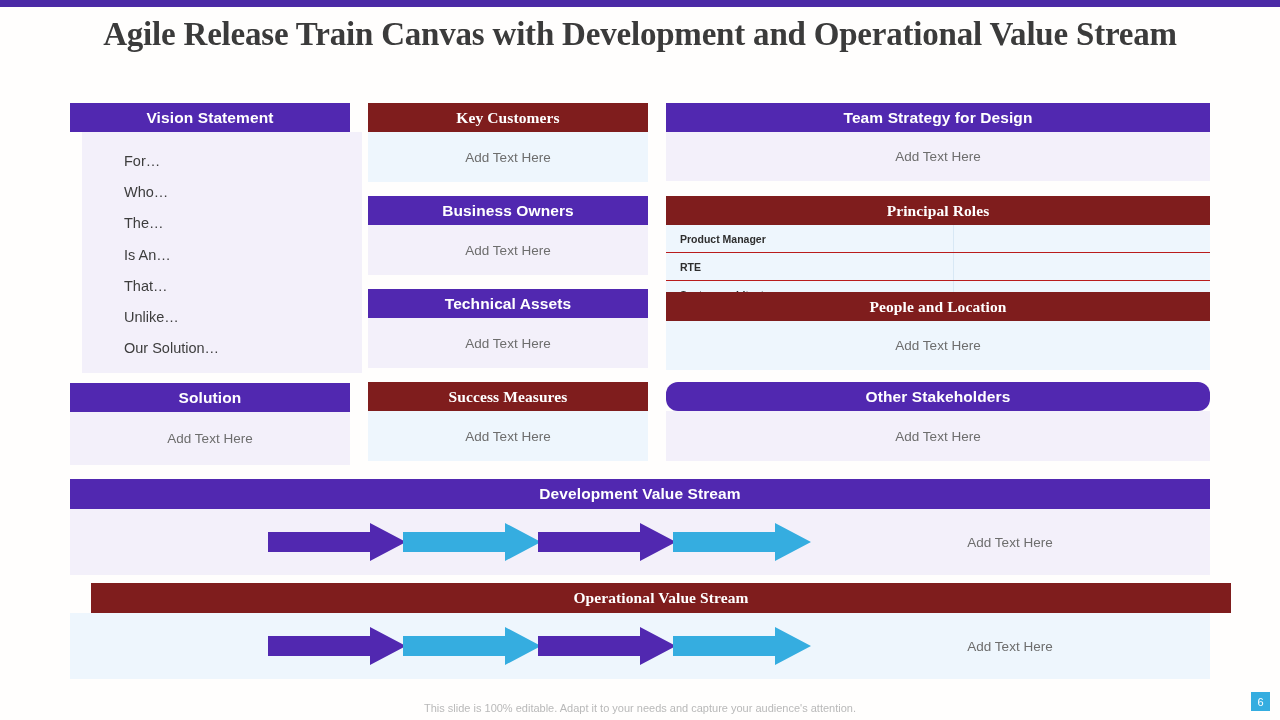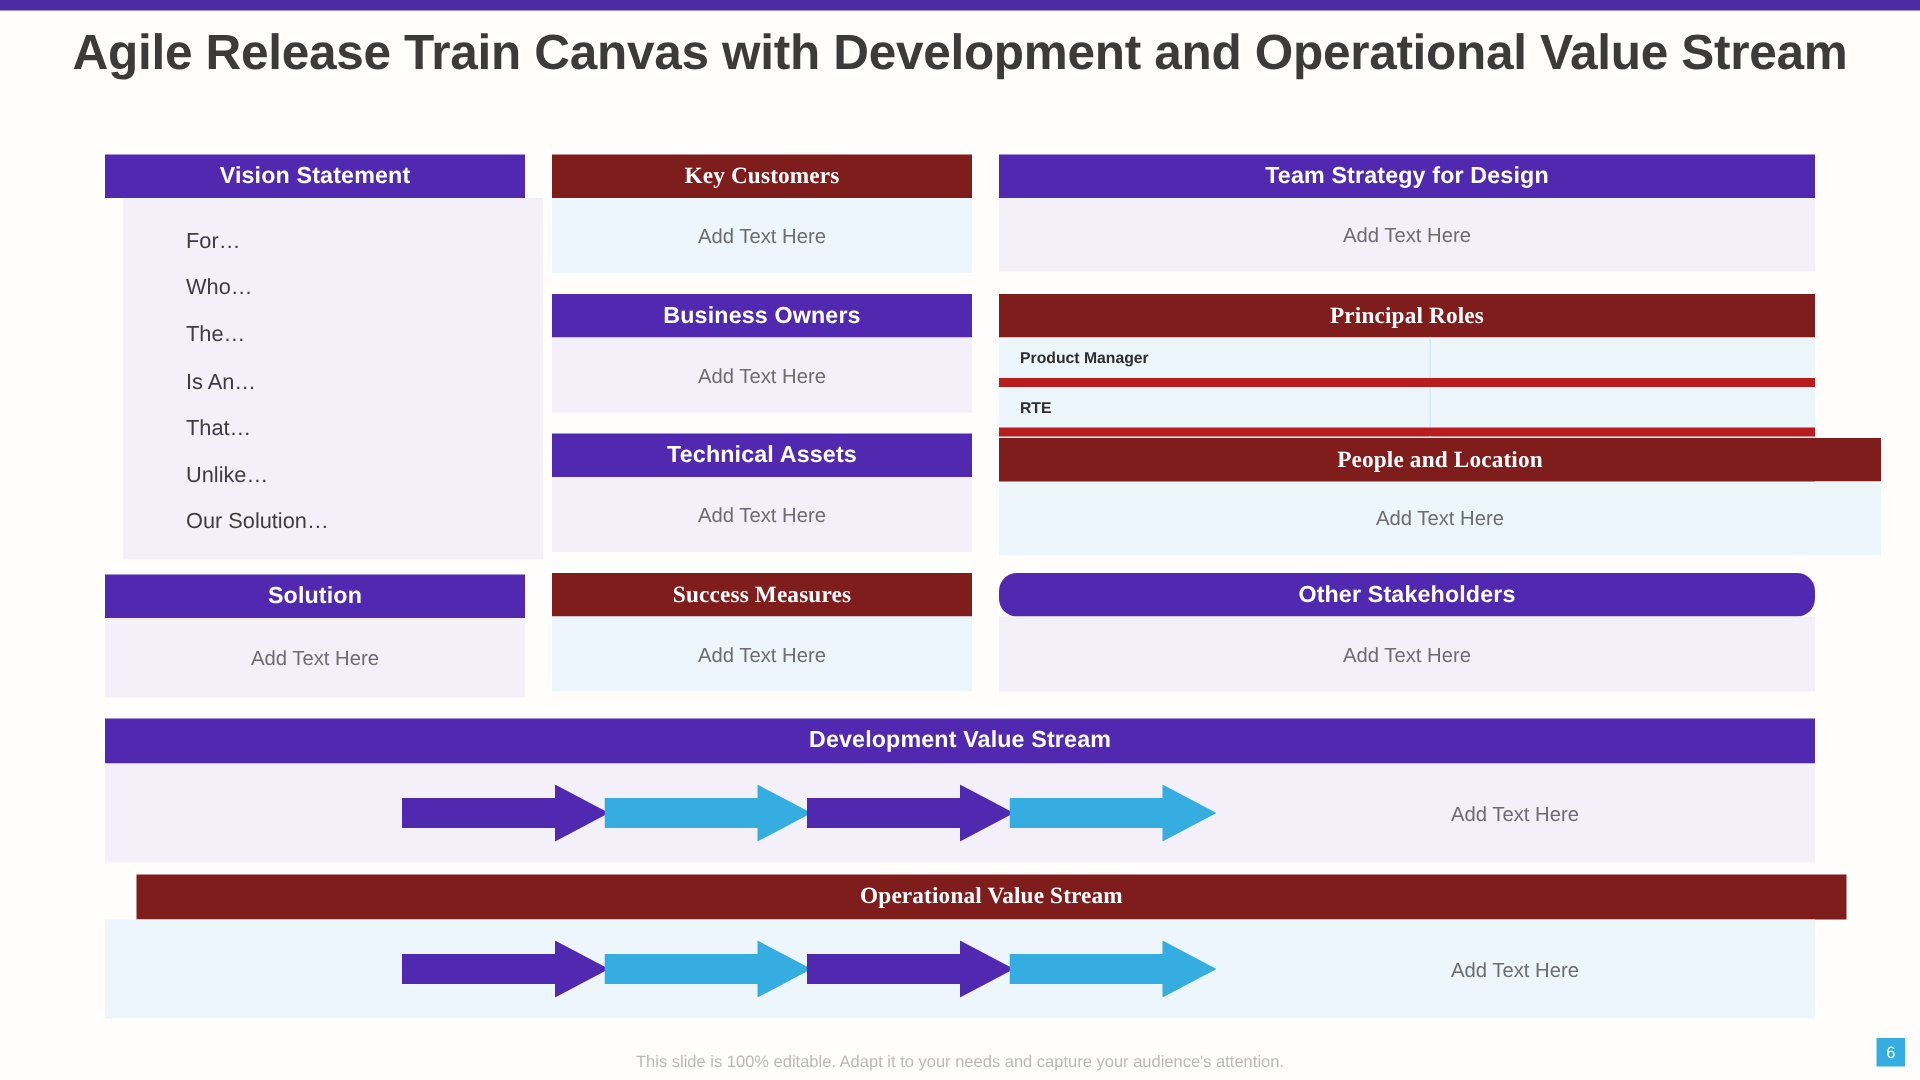--- a/index.html
+++ b/index.html
@@ -28,20 +28,21 @@
   #page-title {
     position: absolute;
     left: 0; top: 16px;
     width: 1280px;
     text-align: center;
     font-size: 33px;
     font-weight: 600;
     letter-spacing: -0.2px;
     color: #3b3b3b;
     white-space: nowrap;
+    font-family: Liberation Serif, serif;
   }
 
   
   .card {
     position: absolute;
     box-sizing: border-box;
   }
   .card-head {
     box-sizing: border-box;
     width: 100%;
@@ -83,21 +84,21 @@
   }
 
   
   #principal-roles-table {
     box-sizing: border-box;
     width: 100%;
     background: #eef6fd;
     border-collapse: collapse;
   }
   #principal-roles-table td {
-    border-bottom: 6px solid #b91c1c;
+    border-bottom: 1px solid #b91c1c;
     height: 27px;
     padding: 0;
     font-size: 10.5px;
     font-weight: 700;
     color: #2e2e2e;
   }
   #principal-roles-table td.role-name { padding-left: 14px; width: 273px; }
   #principal-roles-table td.role-value {
     border-left: 1px solid #d8e8f5;
   }
@@ -225,21 +226,21 @@
         <td class="role-value"></td>
       </tr>
       <tr class="spacer-row">
         <td></td>
         <td class="role-value"></td>
       </tr>
     </tbody>
   </table>
 </div>
 
-<div class="card" style="left:666px; top:292px; width:588px; height:78px;">
+<div class="card" style="left:666px; top:292px; width:544px; height:78px;">
   <div class="card-head head-blue" style="height:29px;">People and Location</div>
   <div class="card-body body-blue" style="height:49px;">Add Text Here</div>
 </div>
 
 <div class="card" style="left:666px; top:382px; width:544px; height:79px;">
   <div class="card-head head-purple" style="height:29px;border-radius:12px;">Other Stakeholders</div>
   <div class="card-body body-purple" style="height:50px;">Add Text Here</div>
 </div>
 
 <div class="card" style="left:70px; top:479px; width:1140px; height:96px;">

